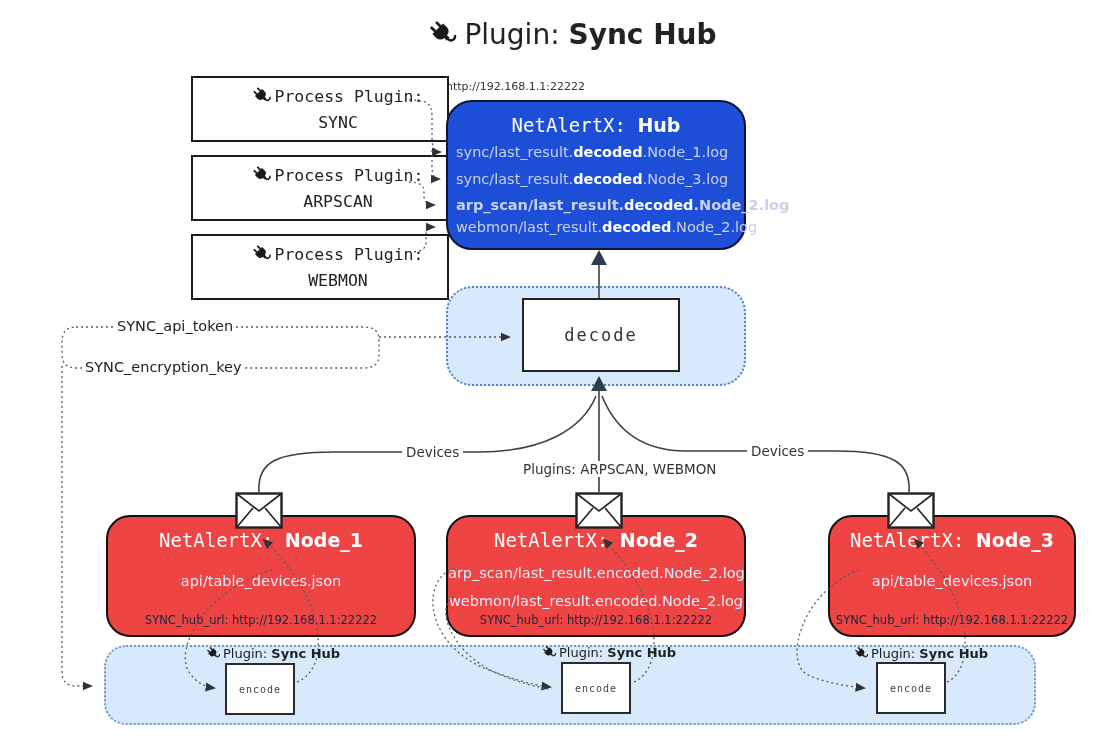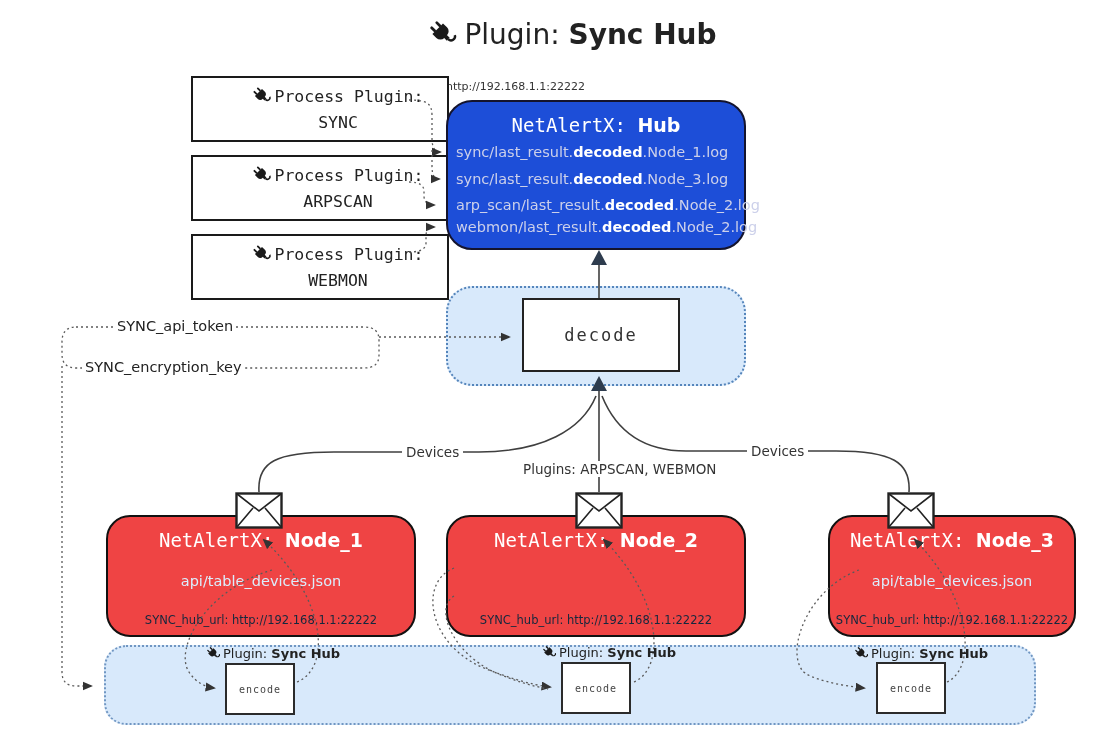--- a/index.html
+++ b/index.html
@@ -106,41 +106,43 @@
           <use href="#plug"></use>
         </svg><span>Process Plugin:</span></div>
     <div class="mono">WEBMON</div>
   </div>
 
   <div class="abs hub-url">http://192.168.1.1:22222</div>
   <div class="abs hub layer1">
     <div class="hub-title"><span class="app">NetAlertX: </span><span class="nm">Hub</span></div>
     <div class="hublog" style="top:42px;"><span>sync/last_result.</span><b>decoded</b><span>.Node_1.log</span></div>
     <div class="hublog" style="top:69px;"><span>sync/last_result.</span><b>decoded</b><span>.Node_3.log</span></div>
-    <div class="hublog" style="top:95px;"><span>arp_scan/last_result.</span><b>decoded</b><span>.Node_2.log</span></div>
+    <div class="hublog" style="top:95px;font-weight:bold;"><span>arp_scan/last_result.</span><b>decoded</b><span>.Node_2.log</span></div>
     <div class="hublog" style="top:117px;"><span>webmon/last_result.</span><b>decoded</b><span>.Node_2.log</span></div>
   </div>
 
   <div class="abs decode-band layer1"></div>
   <div class="abs decode-box mono">decode</div>
 
   <div class="abs tok" style="left:100px;top:318px;">SYNC_api_token</div>
   <div class="abs tok" style="left:68px;top:359px;">SYNC_encryption_key</div>
 
   <div class="abs edge-lbl" style="left:388px;top:444px;">Devices</div>
   <div class="abs edge-lbl" style="left:733px;top:443px;">Devices</div>
   <div class="abs edge-lbl" style="left:505px;top:461px;">Plugins: ARPSCAN, WEBMON</div>
 
   <div class="abs node layer1" style="left:92px;width:310px;">
     <div class="node-title"><span class="app">NetAlertX: </span><span class="nm">Node_1</span></div>
     <div class="node-line" style="top:56px;">api/table_devices.json</div>
     <div class="node-url">SYNC_hub_url: http://192.168.1.1:22222</div>
   </div>
   <div class="abs node layer1" style="left:432px;width:300px;">
     <div class="node-title"><span class="app">NetAlertX: </span><span class="nm">Node_2</span></div>
+    <div class="node-line" style="top:48px;">arp_scan/last_result.encoded.Node_2.log</div>
+    <div class="node-line" style="top:76px;">webmon/last_result.encoded.Node_2.log</div>
     <div class="node-url">SYNC_hub_url: http://192.168.1.1:22222</div>
   </div>
   <div class="abs node layer1" style="left:814px;width:248px;">
     <div class="node-title"><span class="app">NetAlertX: </span><span class="nm">Node_3</span></div>
     <div class="node-line" style="top:56px;">api/table_devices.json</div>
     <div class="node-url">SYNC_hub_url: http://192.168.1.1:22222</div>
   </div>
 
   <div class="abs envelope" style="left:221px;top:492px;">
     <svg width="48" height="37">

